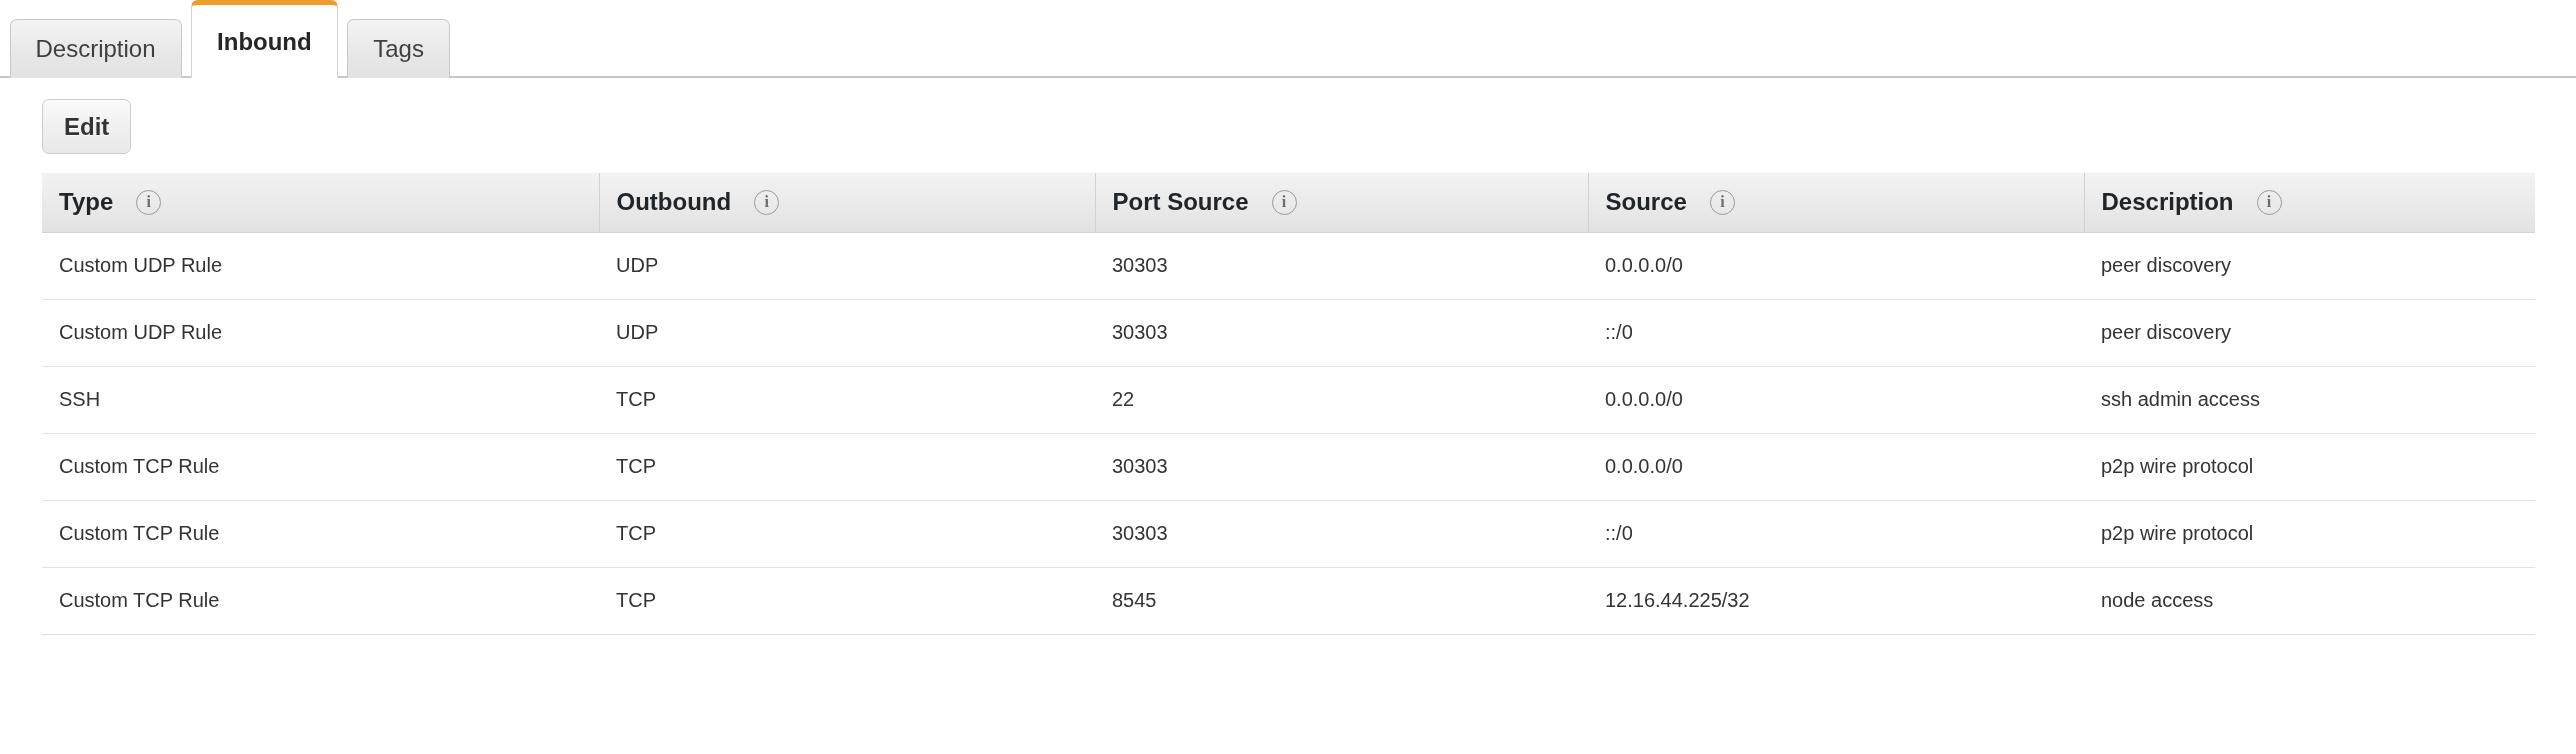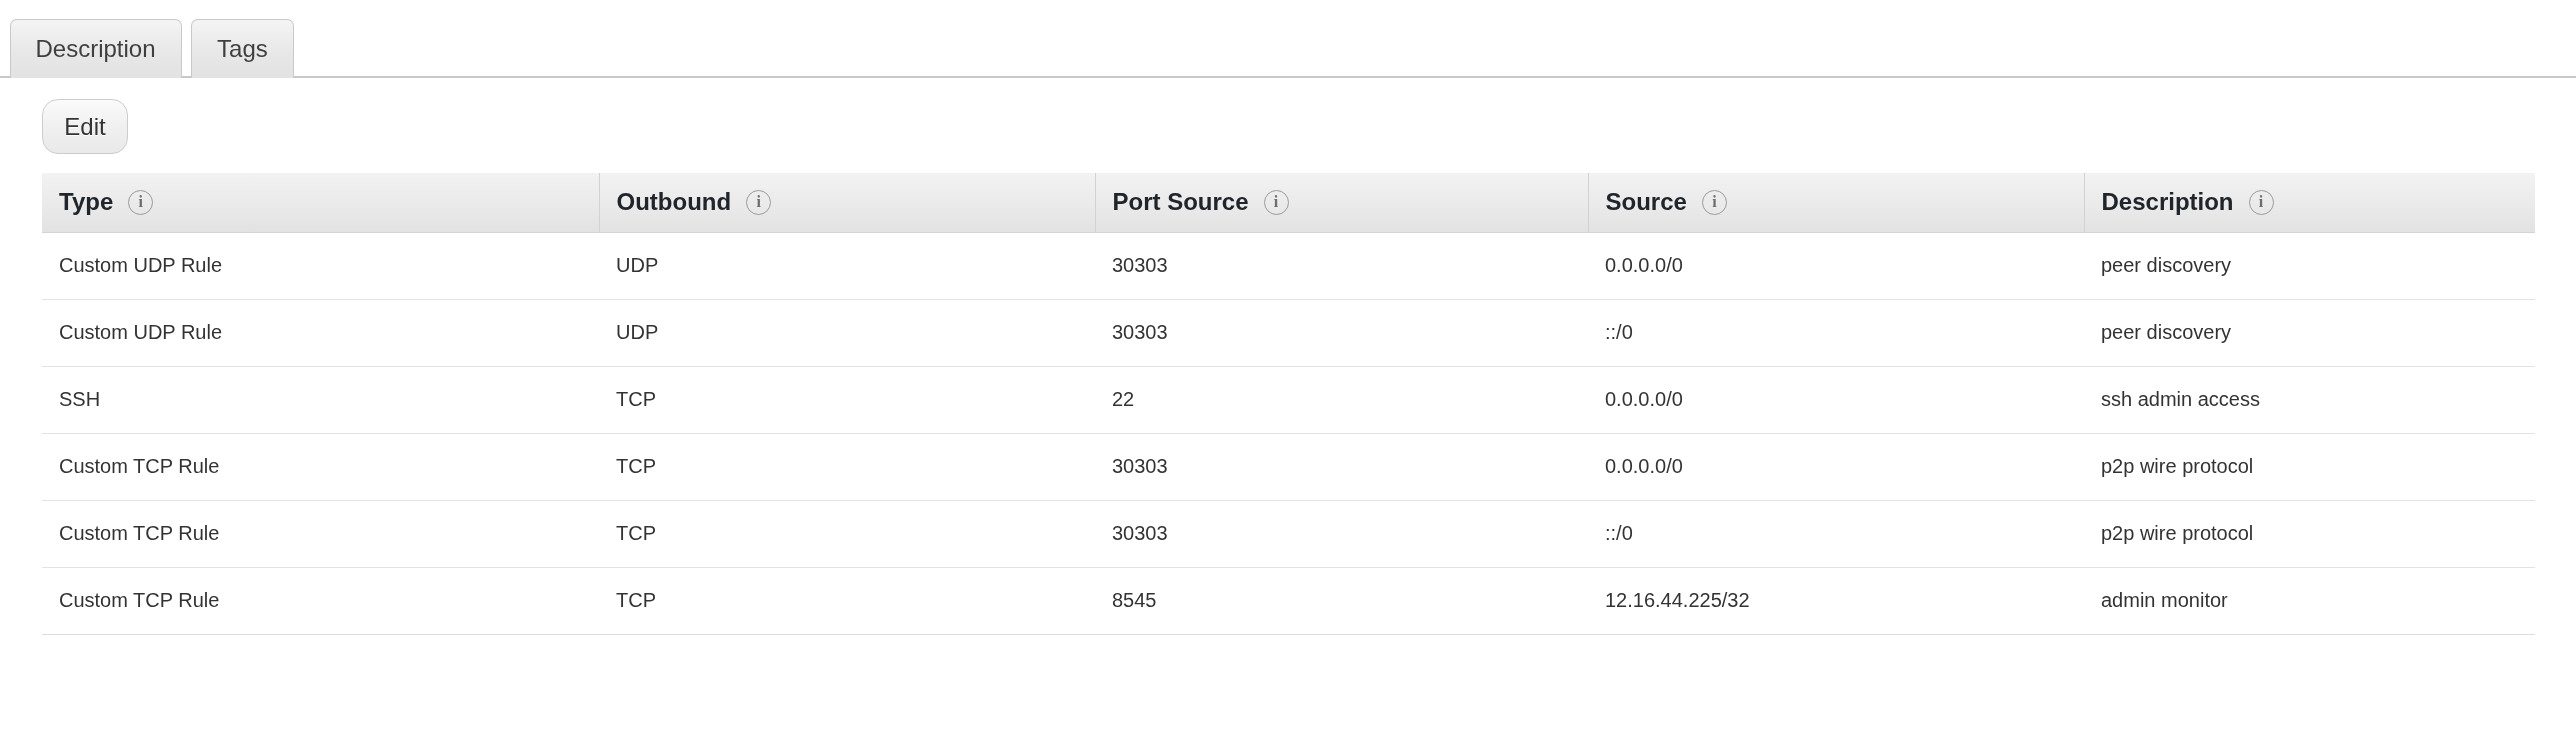--- a/index.html
+++ b/index.html
@@ -62,25 +62,25 @@
     padding: 21px 0 19px 42px;
   }
   .btn {
     display: inline-flex;
     align-items: center;
     justify-content: center;
     min-width: 86px;
     height: 55px;
     padding: 0 21px;
     font-size: 24px;
-    font-weight: normal;
+    font-weight: bold;
     color: #333333;
     background: linear-gradient(to bottom, #fbfbfb 0%, #f0f0f0 50%, #e9e9e9 100%);
     border: 1.9px solid #cdcdcd;
-    border-radius: 16px;
+    border-radius: 7px;
     cursor: pointer;
     text-shadow: 0 1px 0 #ffffff;
   }
 
   
   .table-wrap {
     margin: 0 42px 0 42px;
     width: 2493px;
   }
   table.rules {
@@ -96,21 +96,21 @@
     padding: 0 0 0 17px;
     font-size: 24px;
     font-weight: bold;
     color: #20252b;
     vertical-align: middle;
     white-space: nowrap;
   }
   table.rules thead th + th {
     border-left: 1.9px solid #d2d2d2;
   }
-  .th-inner { display: flex; align-items: center; gap: 15px; }
+  .th-inner { display: flex; align-items: center; gap: 23px; }
 
   .info-icon {
     display: inline-flex;
     align-items: center;
     justify-content: center;
     width: 25px;
     height: 25px;
     border: 1.9px solid #9b9b9b;
     border-radius: 50%;
     font-size: 16px;
@@ -142,20 +142,23 @@
   col.c-src   { width: 496px; }
   col.c-desc  { width: 451px; }
 </style>
 </head>
 <body>
 
 <div class="tabstrip">
   <div class="tabs">
       <div class="tab">
         <span>Description</span>
+      </div>
+      <div class="tab active">
+        <span>Inbound</span>
       </div>
       <div class="tab">
         <span>Tags</span>
       </div>
     </div>
   <div class="tabstrip-rule"></div>
 </div>
 
 <div class="toolbar">
   <button class="btn">Edit</button>
@@ -238,18 +241,18 @@
           <td>TCP</td>
           <td>30303</td>
           <td>::/0</td>
           <td>p2p wire protocol</td>
         </tr>
         <tr>
           <td>Custom TCP Rule</td>
           <td>TCP</td>
           <td>8545</td>
           <td>12.16.44.225/32</td>
-          <td>admin monitor</td>
+          <td>node access</td>
         </tr>
       </tbody>
   </table>
 </div>
 
 
 </body></html>

